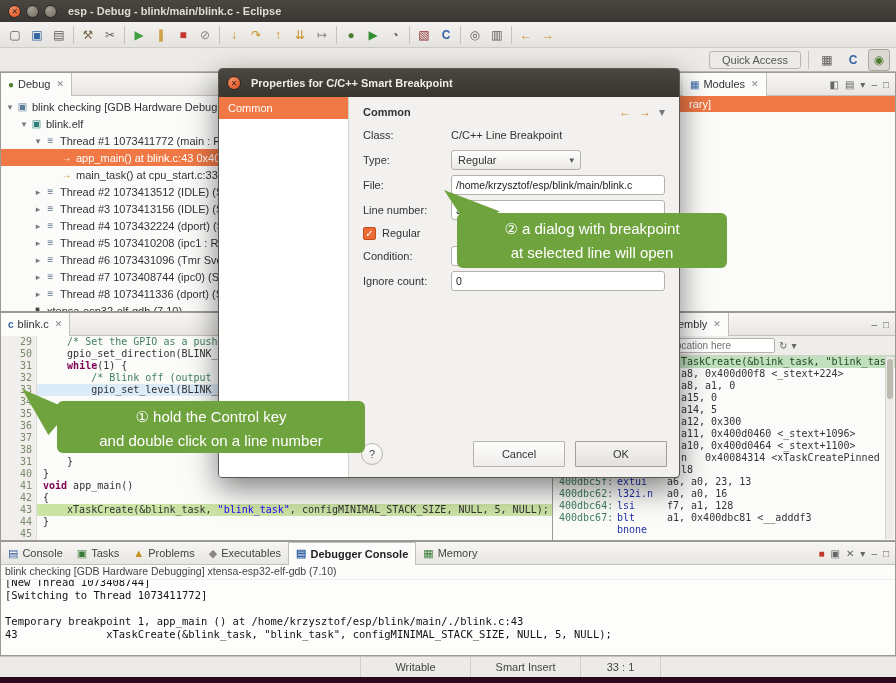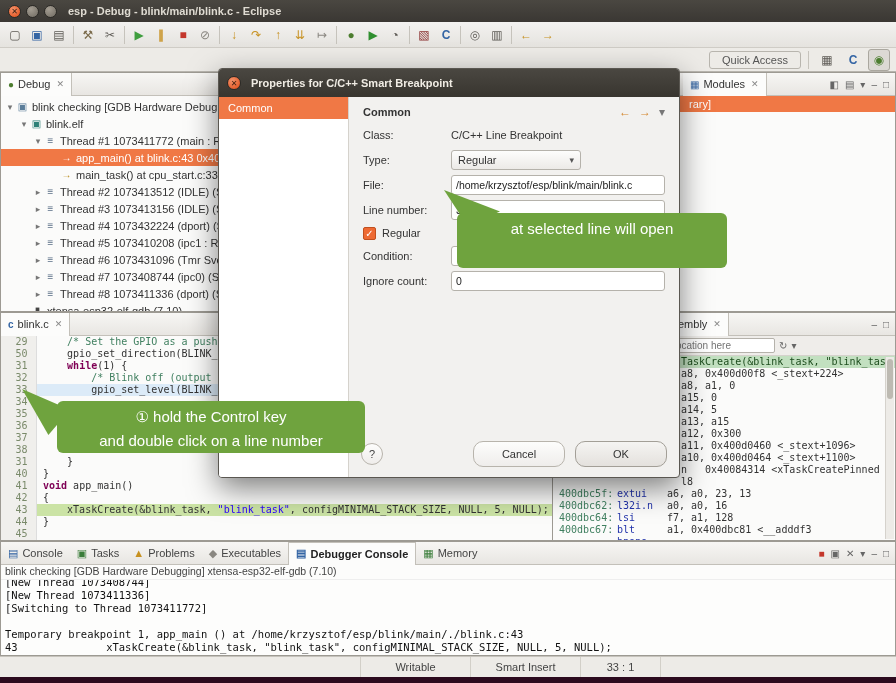--- a/index.html
+++ b/index.html
@@ -45,21 +45,21 @@
   .trow.sel .ticon,.trow.sel .exp{color:#fff!important}
 
   
   .modrow{height:16px;background:#f07845;color:#fff;display:flex;align-items:center;white-space:nowrap}
   .modrow span{padding-left:88px}
 
   
   .eviewport{flex:1;background:#fbfbfa;overflow:hidden}
   .eline{display:flex;height:12px;line-height:12px;font-family:"DejaVu Sans Mono",monospace;font-size:10px;white-space:pre}
   .eruler{width:10px;background:#f0efec}
-  .eno{width:26px;text-align:center;padding-right:4px;color:#7a8a6a;background:#f0efec;border-right:1px solid #ddd}
+  .eno{width:26px;text-align:right;padding-right:4px;color:#7a8a6a;background:#f0efec;border-right:1px solid #ddd}
   .ecode{flex:1;padding-left:6px}
   .hlblue .ecode{background:#dcebf8}
   .hlgreen .ecode{background:#cbe3a5}
   .cmt{color:#3f7f5f}
   .kw{color:#7f0055;font-weight:bold}
   .str{color:#2a00ff}
 
   
   .dtool{height:20px;min-height:20px;background:#efedea;border-bottom:1px solid #d5d2cc;display:flex;align-items:center;gap:4px;padding:0 4px}
   .locinput{margin-left:86px;width:132px;height:15px;font-size:10px;border:1px solid #b5b2ab;border-radius:2px;background:#fff;padding:0 3px;font-family:"Liberation Sans",sans-serif}
@@ -99,21 +99,21 @@
   .dnavar .gray{color:#777}
   .drow{display:flex;align-items:center;height:20px;margin-bottom:5px}
   .drow.chk{height:16px}
   .dlabel{width:88px;color:#333}
   .dvalue{color:#333}
   .dselect{width:130px;height:20px;background:linear-gradient(#fdfdfc,#eceae7);border:1px solid #b5b2ab;border-radius:3px;display:flex;align-items:center;padding:0 6px;gap:6px}
   .dselect .caret{margin-left:auto;font-size:9px;color:#555}
   .dinput{flex:1;height:20px;border:1px solid #b5b2ab;border-radius:3px;background:#fff;padding:0 4px;font-family:"Liberation Sans",sans-serif;font-size:10.5px;color:#222}
   .cbox{width:13px;height:13px;background:#ee6a33;border:1px solid #c14f1e;border-radius:2px;color:#fff;font-size:10px;display:inline-flex;align-items:center;justify-content:center;margin-right:6px}
   .dfooter{position:absolute;right:12px;bottom:10px;display:flex;gap:10px}
-  .dbtn{min-width:92px;height:26px;font-family:"Liberation Sans",sans-serif;font-size:11px;color:#333;background:linear-gradient(#fdfdfc,#efedeb);border:1px solid #b8b4ac;border-radius:10px}
+  .dbtn{min-width:92px;height:26px;font-family:"Liberation Sans",sans-serif;font-size:11px;color:#333;background:linear-gradient(#fdfdfc,#efedeb);border:1px solid #b8b4ac;border-radius:1px}
   .okbtn{border-color:#a39f97;background:linear-gradient(#f5f4f2,#e4e1dd)}
   .dhelp{position:absolute;left:12px;bottom:12px;width:22px;height:22px;border-radius:50%;border:1px solid #b8b4ac;background:linear-gradient(#fdfdfc,#efedeb);display:inline-flex;align-items:center;justify-content:center;color:#444}
 
   
   .callout{position:absolute;z-index:30;background:#6fa33e;color:#fff;border-radius:6px;text-align:center;font-size:15px;line-height:24px;padding-top:4px}
   .c1{left:57px;top:401px;width:308px;height:52px}
   .c2{left:457px;top:213px;width:270px;height:55px}
   .carrow{position:absolute;z-index:29;background:#6fa33e}
   .a1{left:22px;top:389px;width:48px;height:46px;clip-path:polygon(0 0,100% 45%,55% 100%)}
   .a2{left:444px;top:190px;width:56px;height:36px;clip-path:polygon(0 0,100% 60%,42% 100%)}
@@ -309,21 +309,20 @@
       <input class="locinput" placeholder="Enter location here" style="">
       <span class="pbtn" style="color:#666;font-size:10px">↻</span>
       <span class="pbtn" style="color:#666;font-size:10px">▾</span>
     </div>
     <div>
       <div class="aline afrag src"><span>TaskCreate(&amp;blink_task, "blink_tas</span></div>
       <div class="aline afrag"><span>a8, 0x400d00f8 &lt;_stext+224&gt;</span></div>
       <div class="aline afrag"><span>a8, a1, 0</span></div>
       <div class="aline afrag"><span>a15, 0</span></div>
       <div class="aline afrag"><span>a14, 5</span></div>
-      <div class="aline afrag"><span>a13, a15</span></div>
       <div class="aline afrag"><span>a12, 0x300</span></div>
       <div class="aline afrag"><span>a11, 0x400d0460 &lt;_stext+1096&gt;</span></div>
       <div class="aline afrag"><span>a10, 0x400d0464 &lt;_stext+1100&gt;</span></div>
       <div class="aline afrag"><span>n   0x40084314 &lt;xTaskCreatePinned</span></div>
       <div class="aline afrag"><span>l8</span></div>
       <div class="aline"><span class="aaddr">400dbc5f:</span><span class="amn">extui</span><span>a6, a0, 23, 13</span></div>
       <div class="aline"><span class="aaddr">400dbc62:</span><span class="amn">l32i.n</span><span>a0, a0, 16</span></div>
       <div class="aline"><span class="aaddr">400dbc64:</span><span class="amn">lsi</span><span>f7, a1, 128</span></div>
       <div class="aline"><span class="aaddr">400dbc67:</span><span class="amn">blt</span><span>a1, 0x400dbc81 &lt;__adddf3</span></div>
       <div class="aline"><span class="aaddr"></span><span class="amn">bnone</span><span></span></div>
@@ -364,21 +363,20 @@
         <span class="pbtn">▣</span>
         <span class="pbtn">✕</span>
         <span class="pbtn">▾</span>
         <span class="pbtn">–</span>
         <span class="pbtn">□</span>
       </div>
     </div>
     <div class="chead">blink checking [GDB Hardware Debugging] xtensa-esp32-elf-gdb (7.10)</div>
     <div class="cbody">
       <div class="cline first">[New Thread 1073408744]</div>
-      <div class="cline">[New Thread 1073411336]</div>
       <div class="cline">[Switching to Thread 1073411772]</div>
       <div class="cline"></div>
       <div class="cline">Temporary breakpoint 1, app_main () at /home/krzysztof/esp/blink/main/./blink.c:43</div>
       <div class="cline">43              xTaskCreate(&amp;blink_task, "blink_task", configMINIMAL_STACK_SIZE, NULL, 5, NULL);</div>
     </div>
   </div>
 
   <div class="statusbar">
     <span style="width:360px"></span>
     <span class="scell" style="width:110px">Writable</span>
@@ -448,17 +446,18 @@
   </div>
 
   <div class="carrow a1"></div>
   <div class="callout c1">
     <div>① hold the Control key</div>
     <div>and double click on a line number</div>
   </div>
 
   <div class="carrow a2"></div>
   <div class="callout c2">
+    <div>② a dialog with breakpoint</div>
     <div>at selected line will  open</div>
   </div>
 
 </div>
 <div class="desktop"></div>
 
 </body></html>

